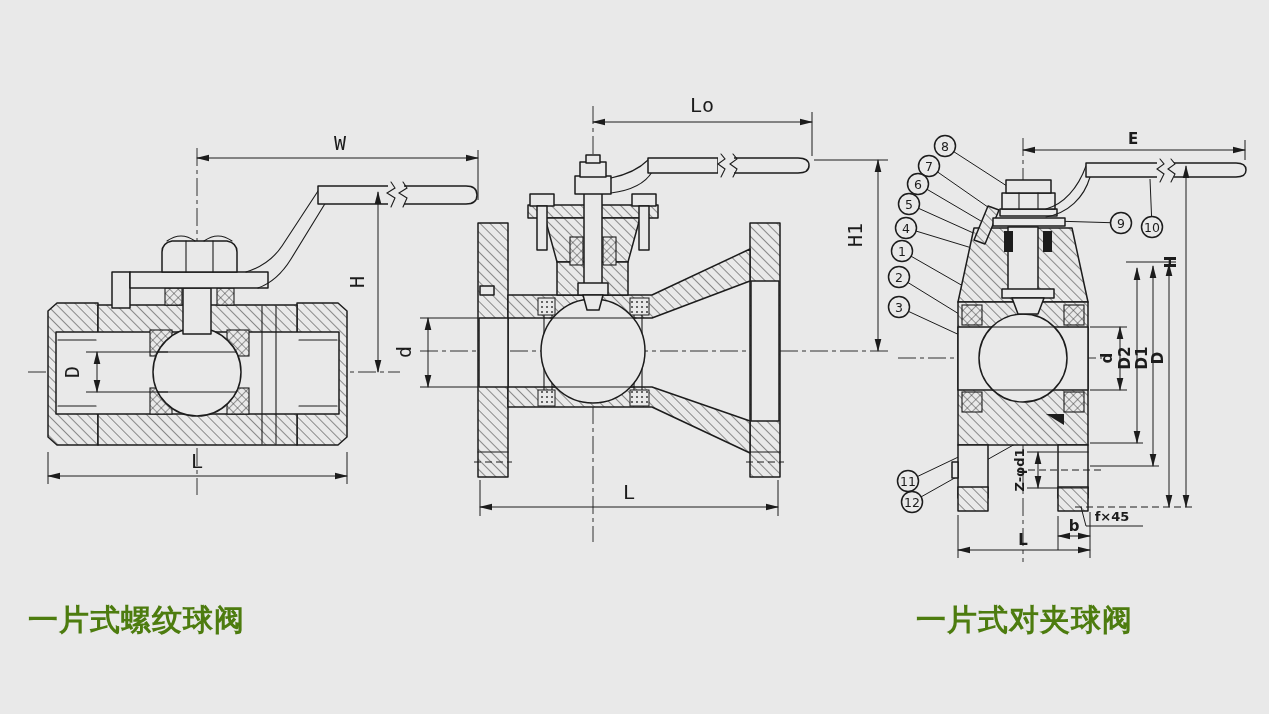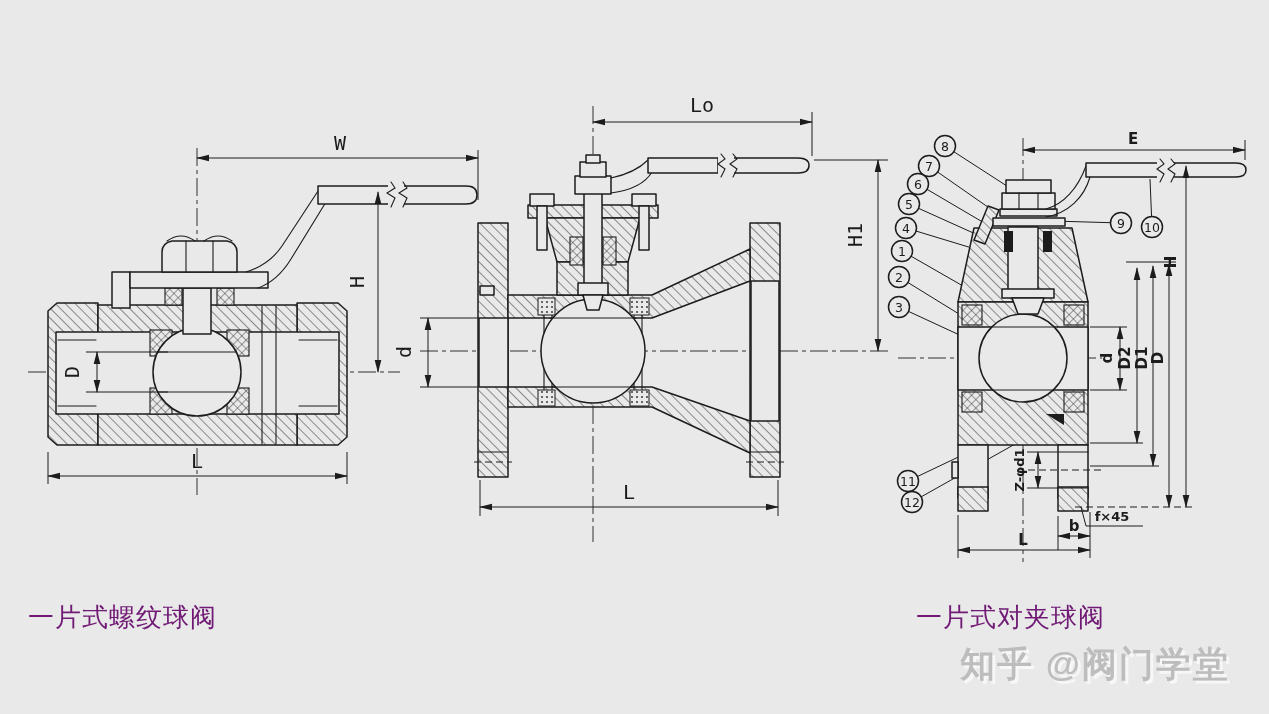--- a/index.html
+++ b/index.html
@@ -13,21 +13,21 @@
   .s{fill:url(#dots);stroke:#1c1c1c;stroke-width:1;}
   .t{stroke:#1c1c1c;stroke-width:1.1;fill:none;stroke-linecap:round;}
   .d{stroke:#1c1c1c;stroke-width:1;fill:none;}
   .cl{stroke:#1c1c1c;stroke-width:0.9;fill:none;stroke-dasharray:18 4 4 4;}
   .dash{stroke:#1c1c1c;stroke-width:1;fill:none;stroke-dasharray:7 4;}
   .k{fill:#1c1c1c;stroke:none;}
   text.dim{font:20px "DejaVu Sans Mono",monospace;fill:#1c1c1c;}
   text.dim3{font:bold 15px "DejaVu Sans",sans-serif;fill:#1c1c1c;}
   text.dimS{font:bold 13px "DejaVu Sans",sans-serif;fill:#1c1c1c;}
   text.co{font:12.5px "DejaVu Sans",sans-serif;fill:#1c1c1c;}
-  .caption{position:absolute;top:600px;font-size:26px;font-weight:400;color:#701a75;
+  .caption{position:absolute;top:600px;font-size:30px;font-weight:700;color:#4d7c0f;
            letter-spacing:1px;white-space:nowrap;}
   .watermark{position:absolute;left:960px;top:641px;font-size:35px;font-weight:700;
              color:#bdbdbd;text-shadow:3px 3px 0 #f7f7f7;letter-spacing:2px;white-space:nowrap;}
 </style>
 </head>
 <body>
 
 <div class="stage">
 <svg width="1269" height="714" viewBox="0 0 1269 714">
   <defs>
@@ -359,14 +359,13 @@
 
       <line class="d" x1="958" y1="515" x2="958" y2="558"></line>
       <line class="d" x1="958" y1="550" x2="1090" y2="550" marker-start="url(#arr)" marker-end="url(#arr)"></line>
       <text class="dim3" x="1023" y="545" text-anchor="middle">L</text>
     </g>
   </g>
 </svg>
 
 <div class="caption" style="left:28px;">一片式螺纹球阀</div>
 <div class="caption" style="left:916px;">一片式对夹球阀</div>
-<div class="watermark">知乎 @阀门学堂</div>
 </div>
 
 </body></html>

